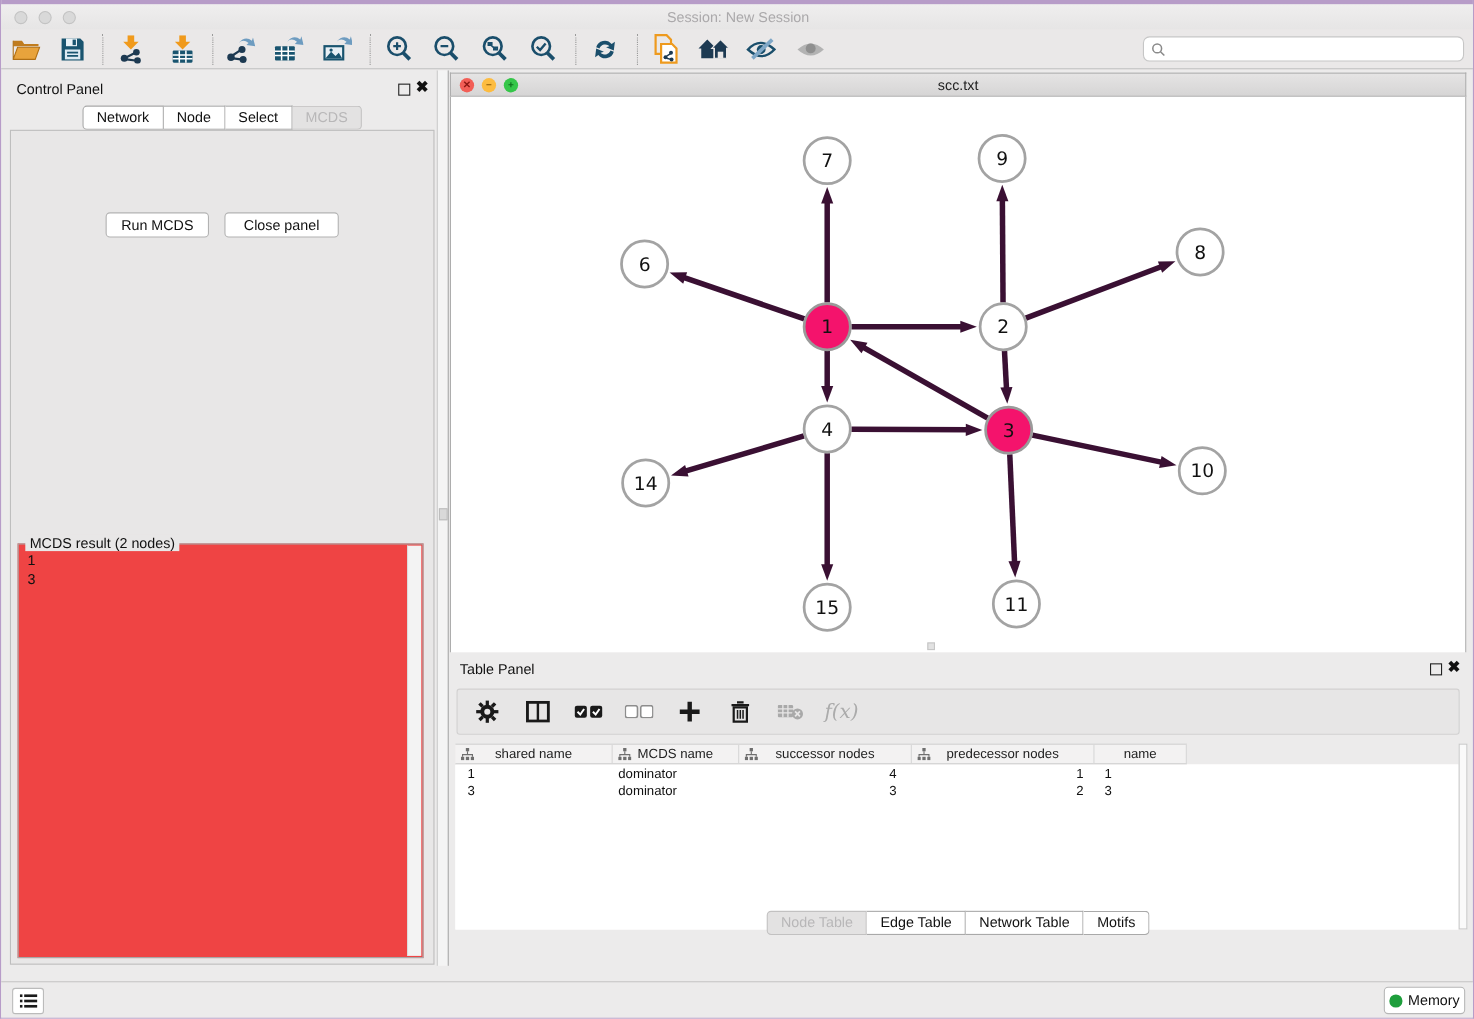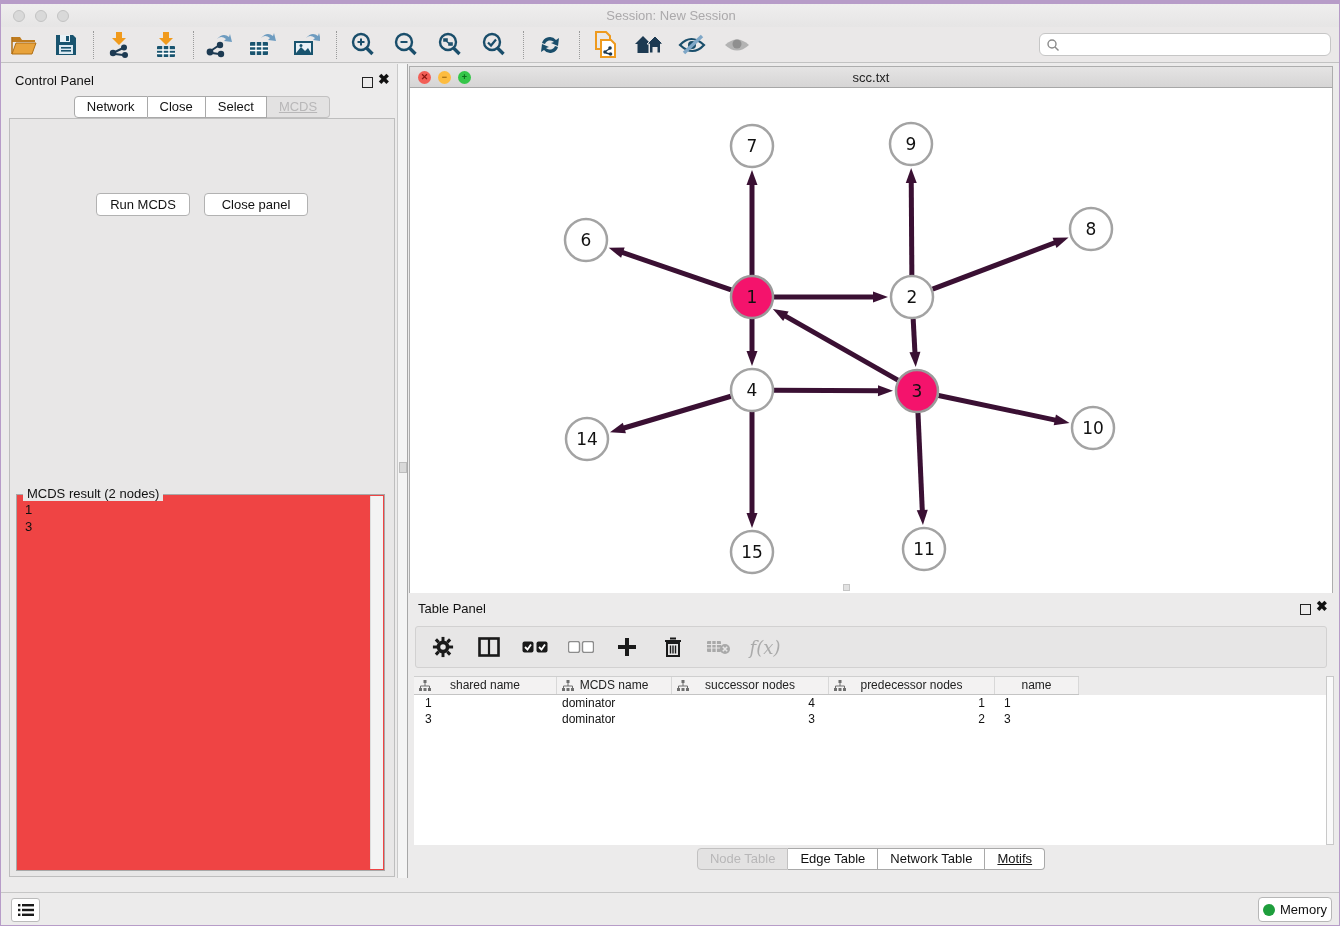--- a/index.html
+++ b/index.html
@@ -22,21 +22,21 @@
   #search-wrap { position:absolute; left:1038px; top:6px; width:292px; height:23px; background:#fff;
                  border:1px solid #C6C6C6; border-radius:6px; display:flex; align-items:center; padding-left:6px; }
   #search-wrap input { border:none; outline:none; flex:1; height:19px; font-size:12px; background:transparent; }
   #cp-title { left:14px; top:73px; font-size:13px; color:#111; }
   .panel-float { width:11px; height:11px; border:1.5px solid #222; display:inline-block; }
   .panel-close { font-size:14px; font-weight:bold; color:#111; line-height:11px; }
   #cp-tabs { left:8px; top:96px; width:386px; height:22px; text-align:center; }
   .tab { display:inline-block; height:22px; line-height:20px; padding:0 12px; font-size:13px; background:#fff;
          border:1px solid #A9A9A9; border-left:none; color:#111; vertical-align:top; }
   .tab.first { border-left:1px solid #A9A9A9; border-radius:4px 0 0 4px; }
-  .tab.last { border-radius:0 4px 4px 0;text-decoration:underline; }
+  .tab.last { border-radius:0 4px 4px 0; }
   .tab.active { background:#E3E2E2; color:#B8B7B8; border-color:#C2C1C1; }
   #cp-body { left:8px; top:118px; width:386px; height:759px; background:#E8E7E7; border:1px solid #BEBEBE; }
   #opt-label { left:0; top:19px; width:384px; text-align:center; font-size:13px; color:#111; }
   #opt-dropdown { left:36px; top:42px; width:308px; height:23px; background:#fff; border:1px solid #B6B6B6;
                   border-radius:5px; font-size:13px; line-height:21px; padding-left:10px; color:#111; }
   #opt-stepper { position:absolute; right:7px; top:2px; width:12px; height:18px; }
   .btn { position:absolute; height:23px; background:#fff; border:1px solid #B2B2B2; border-radius:4px;
          font-size:13px; text-align:center; line-height:21px; color:#111; }
   #run-btn { left:86px; top:74px; width:94px; }
   #closep-btn { left:194px; top:74px; width:104px; }
@@ -68,21 +68,21 @@
   #tbl-body { left:413px; top:695px; width:912px; height:150px; background:#fff; }
   .trow { display:flex; height:16px; }
   .tcell { font-size:12px; color:#111; line-height:16px; }
   .c0 { width:143px; padding-left:11px; }
   .c1 { width:115px; padding-left:5px; }
   .c2 { width:157px; text-align:right; padding-right:14px; }
   .c3 { width:166px; text-align:right; padding-right:10px; }
   .c4 { width:84px; padding-left:9px; }
   #tbl-scroll { left:1325px; top:676px; width:8px; height:169px; background:#FAFAFA; border:1px solid #C9C9C9; }
   #tbl-white { left:413px; top:695px; width:919px; height:150px; background:#fff; }
-  #tp-tabs { left:408px; top:848px; width:924px; height:22px; text-align:center; }
+  #tp-tabs { left:408px; top:828px; width:924px; height:22px; text-align:center; }
 
   
   #statusbar { left:0; top:892px; width:1340px; height:34px; background:#ECEBEB; border-top:1px solid #C6C6C6; }
   #list-btn { position:absolute; left:10px; top:5px; width:29px; height:24px; background:#fff; border:1px solid #BBBBBB;
               border-radius:3px; display:flex; align-items:center; justify-content:center; }
   #memory-btn { position:absolute; right:9px; top:4px; width:74px; height:25px; background:#fff; border:1px solid #B7B7B7;
                 border-radius:4px; display:flex; align-items:center; justify-content:center; gap:5px; font-size:13px; color:#111; }
   #memory-dot { width:12px; height:12px; border-radius:50%; background:#1E9E3C; }
 </style>
 </head>
@@ -238,21 +238,21 @@
       </svg>
     <input type="text" placeholder="" style="">
   </div>
 </div>
 
 <div id="cp-title" class="abs">Control Panel</div>
 <div class="abs" style="left:361px; top:74px;"><span class="panel-float"></span></div>
 <div class="abs panel-close" style="left:377px; top:74px;">✖</div>
 
 <div id="cp-tabs" class="abs">
-  <span class="tab first">Network</span><span class="tab">Close</span><span class="tab">Select</span><span class="tab last active">MCDS</span>
+  <span class="tab first">Network</span><span class="tab">Node</span><span class="tab">Select</span><span class="tab last active">MCDS</span>
 </div>
 
 <div id="cp-body" class="abs">
   <div id="run-btn" class="btn">Run MCDS</div>
   <div id="closep-btn" class="btn">Close panel</div>
   <div id="result-box" class="abs">
     <div id="result-legend">MCDS result (2 nodes)</div>
     <div id="result-items">
         <div>1</div>
         <div>3</div>

